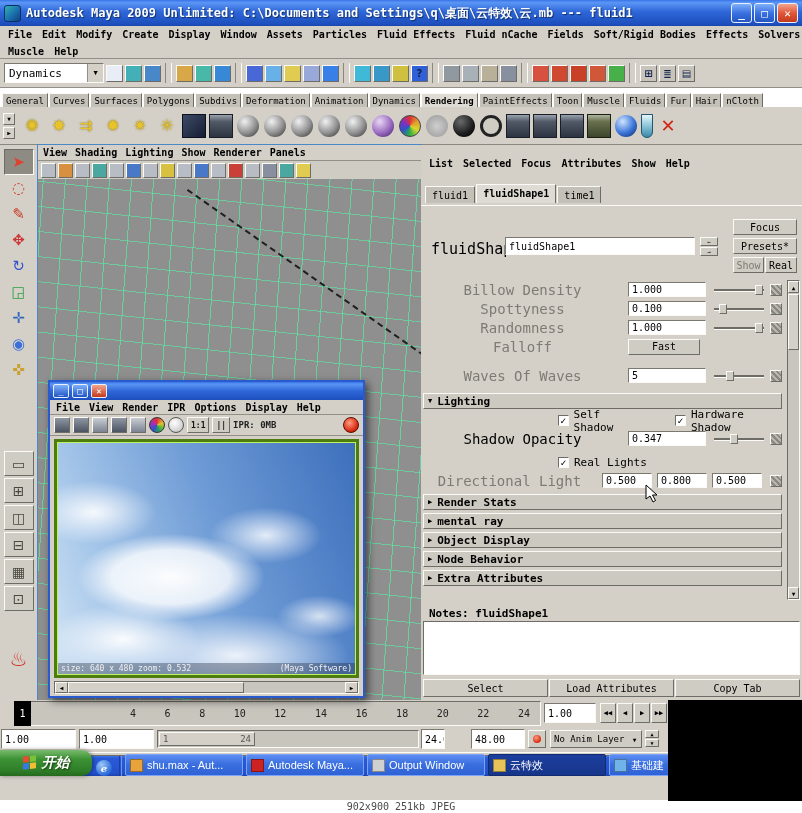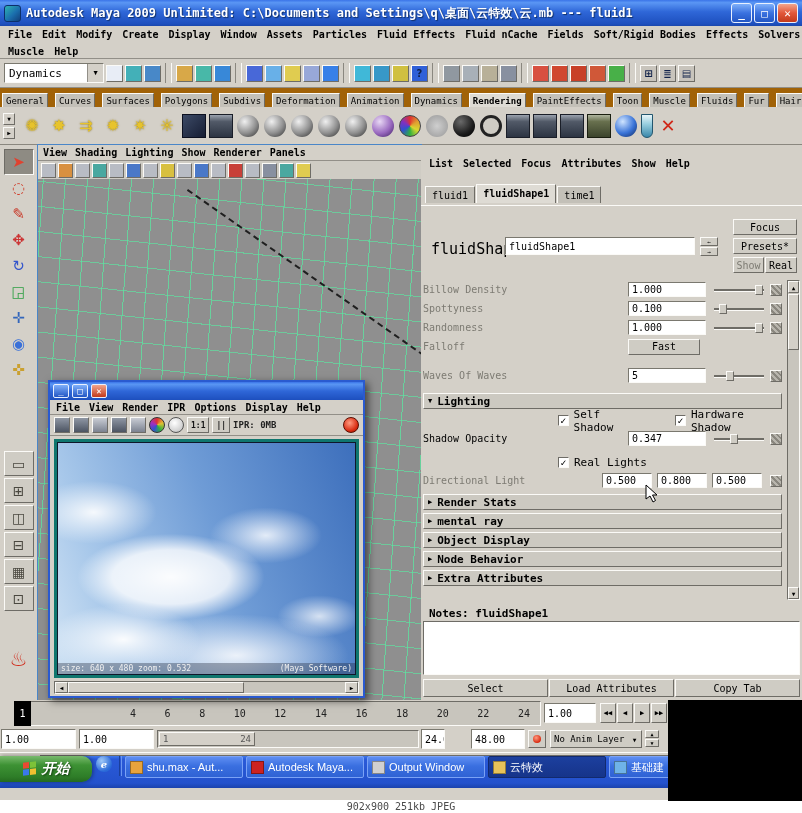--- a/index.html
+++ b/index.html
@@ -21,21 +21,21 @@
 .menurow{display:flex;align-items:center;height:17px;padding:0 4px;gap:2px;white-space:nowrap}
 .menurow .mi{padding:1px 4px;font-size:10px;font-weight:bold}
 
 .statusline{left:0;top:59px;width:802px;height:29px;background:#d4d0c8;border-bottom:1px solid #928f88;display:flex;align-items:center;padding:0 4px;gap:2px;overflow:hidden}
 .menuset{width:100px;height:20px;background:#fff;border:1px solid;border-color:#7a786f #fbfaf7 #fbfaf7 #7a786f;display:flex;align-items:center;font-size:11px;flex:none}
 .menuset .txt{flex:1;padding-left:4px}
 .menuset .arr{width:16px;height:100%;background:#d4d0c8;border-left:1px solid #928f88;display:flex;align-items:center;justify-content:center;font-size:7px}
 .sl-icon{width:17px;height:17px;border:1px solid;border-color:#fbfaf7 #6e6c66 #6e6c66 #fbfaf7;display:flex;align-items:center;justify-content:center;font-size:10px;font-weight:bold;color:#10214a;flex:none}
 .sl-icon.sep{width:7px;height:20px;border:none;background:none;border-left:1px solid #8a877f;border-right:1px solid #fbfaf7;margin:0 2px}
 
-.shelf-tabs{left:0;top:88px;width:802px;height:19px;background:#a16207;display:flex;align-items:flex-end;padding:0 2px;gap:7px;overflow:hidden}
+.shelf-tabs{left:0;top:88px;width:802px;height:19px;background:#ffffff;display:flex;align-items:flex-end;padding:0 2px;gap:1px;overflow:hidden}
 .stab{font-size:9px;padding:2px 3px 1px;background:#c3c0b8;border:1px solid;border-color:#fbfaf7 #6e6c66 #6e6c66 #fbfaf7;border-bottom:none;white-space:nowrap}
 .stab.active{background:#dedbd4;font-weight:bold}
 .shelf{left:0;top:107px;width:802px;height:38px;background:#d4d0c8;border-bottom:1px solid #8a877f;display:flex;align-items:center;padding:0 3px;gap:3px;overflow:hidden}
 .shelf-side{display:flex;flex-direction:column;gap:2px;margin-right:2px}
 .shelf-side .mini{width:12px;height:12px;font-size:6px;display:flex;align-items:center;justify-content:center}
 .shicon{width:24px;height:24px;display:flex;align-items:center;justify-content:center;flex:none}
 .shicon .g{font-size:16px}
 .shicon.light .g{color:#e7c32c;text-shadow:0 0 2px #7a6408}
 .shicon.cam{background:linear-gradient(135deg,#3c4a66,#161d33);border:1px solid #0c1020}
 .shicon.slate{background:linear-gradient(180deg,#9aa2ae 0%,#525a68 30%,#2c3442 100%);border:1px solid #1a1e28}
@@ -73,21 +73,21 @@
 .rv-btn.close{background:linear-gradient(180deg,#f2a58c,#c23a1c)}
 .rv-menus{height:14px;display:flex;gap:9px;align-items:center;padding:0 6px;font-size:10px;font-weight:bold}
 .rv-tools{height:22px;display:flex;align-items:center;gap:3px;padding:0 4px;border-top:1px solid #928f88;border-bottom:1px solid #928f88}
 .rv-ic{height:16px;min-width:16px;border:1px solid;border-color:#fbfaf7 #6e6c66 #6e6c66 #fbfaf7;display:flex;align-items:center;justify-content:center;font-size:8px;font-weight:bold;background:linear-gradient(180deg,#8f97a4,#4c5462)}
 .rv-ic.cam2{background:linear-gradient(180deg,#c8ccd4,#7b8290)}
 .rv-ic.colorwheel{border-radius:50%;background:conic-gradient(#e03030,#e0c030,#30b040,#3050d0,#a030c0,#e03030);border:1px solid #333}
 .rv-ic.whiteball{border-radius:50%;background:radial-gradient(circle at 40% 35%,#fff,#cfcfcf 70%,#9a9a9a);border:1px solid #555}
 .rv-ic.txt{background:#cfccc4;color:#111;padding:0 3px}
 .rv-ic.txtplain{border:none;background:none;font-size:9px;color:#222}
 .rv-ic.reddot{border-radius:50%;background:radial-gradient(circle at 40% 35%,#ff9a80,#d82a10 65%,#8a1404);border:1px solid #5a0e02;margin-left:auto}
-.rv-imgwrap{position:absolute;left:4px;top:57px;right:4px;bottom:18px;border:3px solid #0f766e;background:#0f172a}
+.rv-imgwrap{position:absolute;left:4px;top:57px;right:4px;bottom:18px;border:3px solid #4d7c0f;background:#bef264}
 .rv-canvas{position:absolute;inset:1px;background:
  radial-gradient(ellipse 130px 60px at 38% 58%,rgba(255,255,255,.97),rgba(255,255,255,.8) 45%,rgba(255,255,255,0) 72%),
  radial-gradient(ellipse 90px 45px at 12% 30%,rgba(255,255,255,.9),rgba(255,255,255,0) 70%),
  radial-gradient(ellipse 80px 40px at 70% 40%,rgba(250,252,255,.85),rgba(255,255,255,0) 70%),
  radial-gradient(ellipse 110px 50px at 22% 85%,rgba(255,255,255,.95),rgba(255,255,255,0) 70%),
  radial-gradient(ellipse 150px 55px at 60% 92%,rgba(248,250,253,.9),rgba(255,255,255,0) 75%),
  radial-gradient(ellipse 60px 30px at 88% 75%,rgba(255,255,255,.75),rgba(255,255,255,0) 70%),
  linear-gradient(250deg,#3d6fbc 0%,#6f9cd6 45%,#a8c8ea 80%,#cfe2f4 100%)}
 .rv-status{position:absolute;left:0;right:0;bottom:0;font-size:8px;color:#f0f0f0;background:rgba(30,34,52,.35);padding:1px 3px}
 .rv-status .row{display:flex;justify-content:space-between}
@@ -100,21 +100,21 @@
 .ae-tabs{position:absolute;left:4px;top:39px;display:flex;gap:1px;align-items:flex-end}
 .atab{font-size:10px;padding:3px 6px 2px;background:#c3c0b8;border:1px solid;border-color:#fbfaf7 #6e6c66 #6e6c66 #fbfaf7;border-bottom:none}
 .atab.active{background:#dedbd4;font-weight:bold;padding-bottom:4px}
 .ae-tabline{position:absolute;left:0;top:60px;width:100%;border-top:1px solid #fbfaf7}
 .ae-nodelbl{position:absolute;left:10px;top:95px;font-size:15px}
 .ae-nodefld{position:absolute;left:84px;top:92px;width:190px;height:18px}
 .ae-mini{position:absolute;left:279px;width:18px;height:9px;font-size:6px;display:flex;align-items:center;justify-content:center;background:#cfccc4}
 .ae-btn{position:absolute;background:#cfccc4;display:flex;align-items:center;justify-content:center;font-size:10px;height:16px}
 .ae-scroll{position:absolute;left:2px;top:135px;width:363px;height:320px;overflow:hidden}
 .ae-row{display:flex;align-items:center;height:19px}
-.ae-label{width:205px;text-align:left;padding-right:6px;font-size:10px;white-space:nowrap}
+.ae-label{width:205px;text-align:center;padding-right:6px;font-size:14px;white-space:nowrap}
 .dim{color:#7d7b73}
 .ae-val{width:78px;height:15px;flex:none}
 .ae-slider{flex:1;height:12px;margin:0 6px 0 8px;position:relative}
 .ae-slider::before{content:"";position:absolute;left:0;right:0;top:5px;height:2px;background:#6e6c66;border-bottom:1px solid #fbfaf7}
 .ae-handle{position:absolute;top:1px;width:8px;height:10px;background:#cfccc4;border:1px solid;border-color:#fbfaf7 #6e6c66 #6e6c66 #fbfaf7}
 .pos-0{left:0}.pos-10{left:9%}.pos-25{left:23%}.pos-35{left:32%}.pos-100{left:calc(100% - 9px)}
 .ae-map{width:12px;height:12px;flex:none;margin-right:4px;background:repeating-linear-gradient(45deg,#b8b5ad 0 2px,#8a877f 2px 4px);border:1px solid;border-color:#fbfaf7 #6e6c66 #6e6c66 #fbfaf7}
 .ae-section{height:16px;margin:2px 4px 3px 0;background:#ccc9c1;border:1px solid;border-color:#fbfaf7 #6e6c66 #6e6c66 #fbfaf7;display:flex;align-items:center;gap:5px;padding:0 4px;font-weight:bold;font-size:11px}
 .ae-section .tri{font-size:7px}
 .chk{display:flex;align-items:center;gap:5px}
@@ -141,21 +141,21 @@
 .keydot{width:8px;height:8px;border-radius:50%;background:radial-gradient(circle at 40% 35%,#ff9a80,#d82a10 70%)}
 .animlayer{position:absolute;left:550px;top:3px;width:92px;height:18px;background:#cfccc4;border:1px solid;border-color:#fbfaf7 #6e6c66 #6e6c66 #fbfaf7;display:flex;align-items:center;font-size:9px}
 .animlayer .txt{flex:1;padding-left:3px;white-space:nowrap;overflow:hidden}
 .animlayer .arr{width:13px;font-size:6px;text-align:center}
 .spinner{position:absolute;left:645px;top:3px;display:flex;flex-direction:column;gap:1px}
 .spin{width:14px;height:8px;background:#cfccc4;border:1px solid;border-color:#fbfaf7 #6e6c66 #6e6c66 #fbfaf7;font-size:5px;display:flex;align-items:center;justify-content:center}
 .mel{left:0;top:752px;width:802px;height:22px;background:#d4d0c8;border-top:1px solid #fbfaf7}
 .mel-lbl{position:absolute;left:6px;top:4px;font-size:10px;font-weight:bold}
 .mel-input{position:absolute;left:40px;top:2px;width:755px;height:18px;background:#ccc9c1;border:1px solid;border-color:#6e6c66 #fbfaf7 #fbfaf7 #6e6c66}
 
-.taskbar{left:0;top:756px;width:802px;height:32px;background:linear-gradient(180deg,#4179ea 0%,#2a5ad8 10%,#2351cc 85%,#1b43ad 100%);display:flex;align-items:flex-start}
+.taskbar{left:0;top:756px;width:802px;height:20px;background:linear-gradient(180deg,#4179ea 0%,#2a5ad8 10%,#2351cc 85%,#1b43ad 100%);display:flex;align-items:flex-end}
 .startbtn{width:92px;height:26px;background:linear-gradient(180deg,#79ba6d 0%,#3d9234 35%,#2e7d28 80%,#256a1f 100%);border-radius:0 10px 10px 0;display:flex;align-items:center;justify-content:center;gap:5px;color:#fff;font-weight:bold;font-style:italic;font-size:14px;text-shadow:1px 1px 2px #143c10;box-shadow:1px 0 4px rgba(0,0,0,.4)}
 .winflag{width:14px;height:14px;display:grid;grid-template-columns:6px 6px;grid-template-rows:6px 6px;gap:1px;transform:skewY(-6deg)}
 .winflag span:nth-child(1){background:#e84a32}.winflag span:nth-child(2){background:#7cc238}.winflag span:nth-child(3){background:#3a78e8}.winflag span:nth-child(4){background:#f0c030}
 .qlaunch{width:16px;height:16px;border-radius:50%;background:radial-gradient(circle at 35% 30%,#9ec8f8,#2a6ad8 70%);margin:0 4px;color:#fff;font-size:10px;font-weight:bold;display:flex;align-items:center;justify-content:center;font-family:"DejaVu Serif",serif;font-style:italic}
 .tb-div{width:3px;height:20px;border-left:1px solid #1b3f9a;border-right:1px solid #6a96f0;margin:0 3px}
 .taskitem{width:118px;height:22px;margin-right:3px;border-radius:2px;background:linear-gradient(180deg,#5e8ef2 0%,#3a6fe0 45%,#2f62d4 100%);border:1px solid #7aa2f6;color:#fff;font-size:11px;display:flex;align-items:center;gap:4px;padding:0 4px;white-space:nowrap;overflow:hidden;font-family:"Liberation Sans",sans-serif}
 .taskitem.active{background:linear-gradient(180deg,#1c3f9e 0%,#16348a 100%);border-color:#122a6e}
 .taskitem .tic{width:13px;height:13px;flex:none;border:1px solid rgba(0,0,0,.35)}
 .statusstrip{left:0;top:800px;width:802px;height:13px;background:#fff;display:flex;align-items:center;justify-content:center;font-size:10px;color:#4a4a4a}
 .blackbox{left:668px;top:700px;width:134px;height:101px;background:#000;z-index:50}

